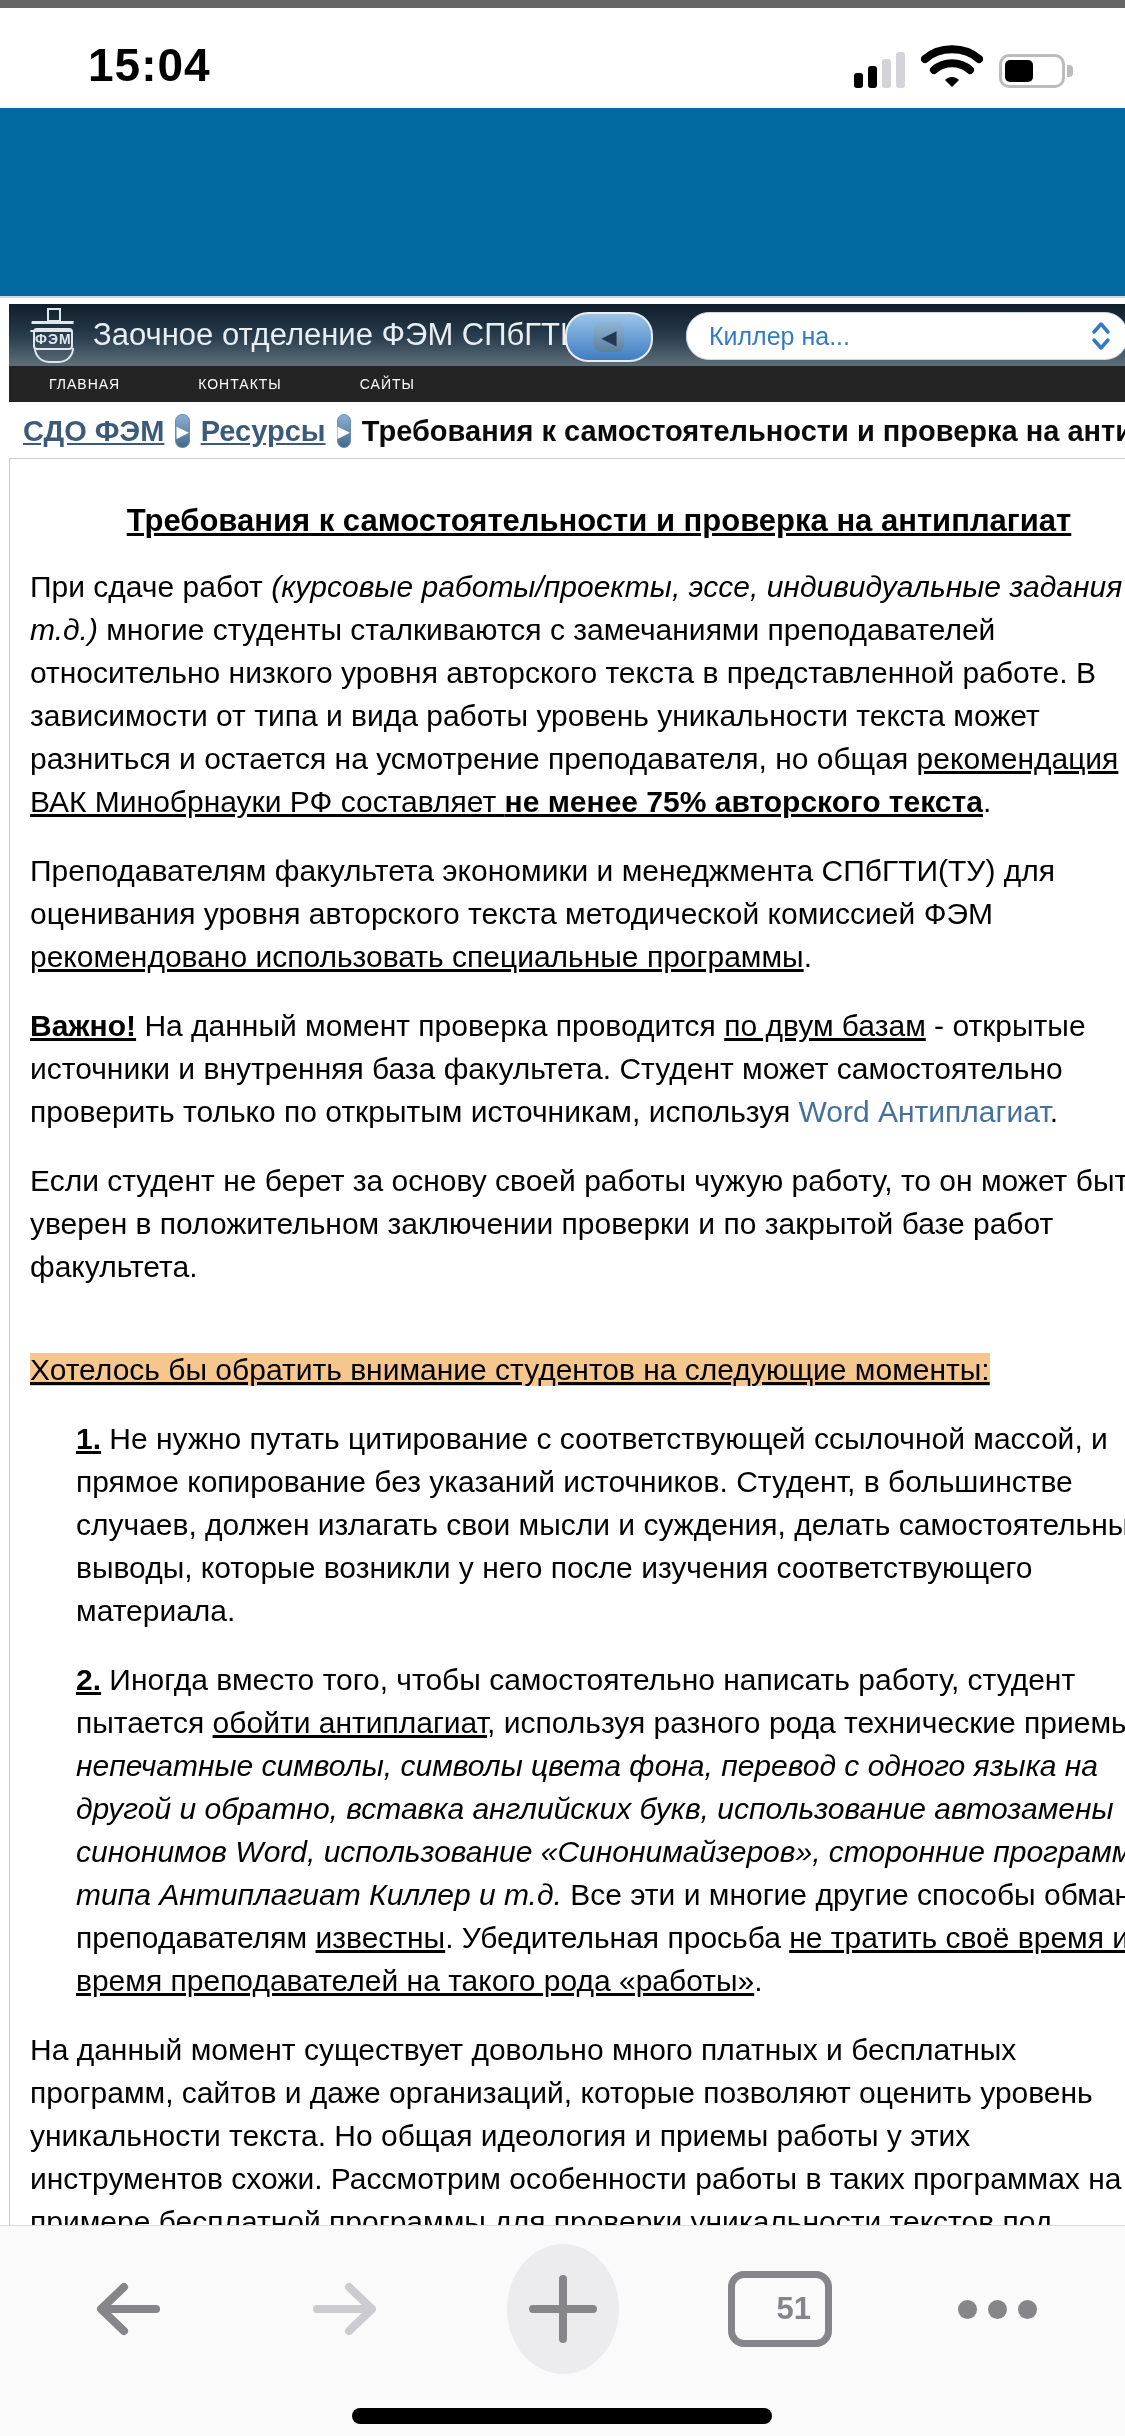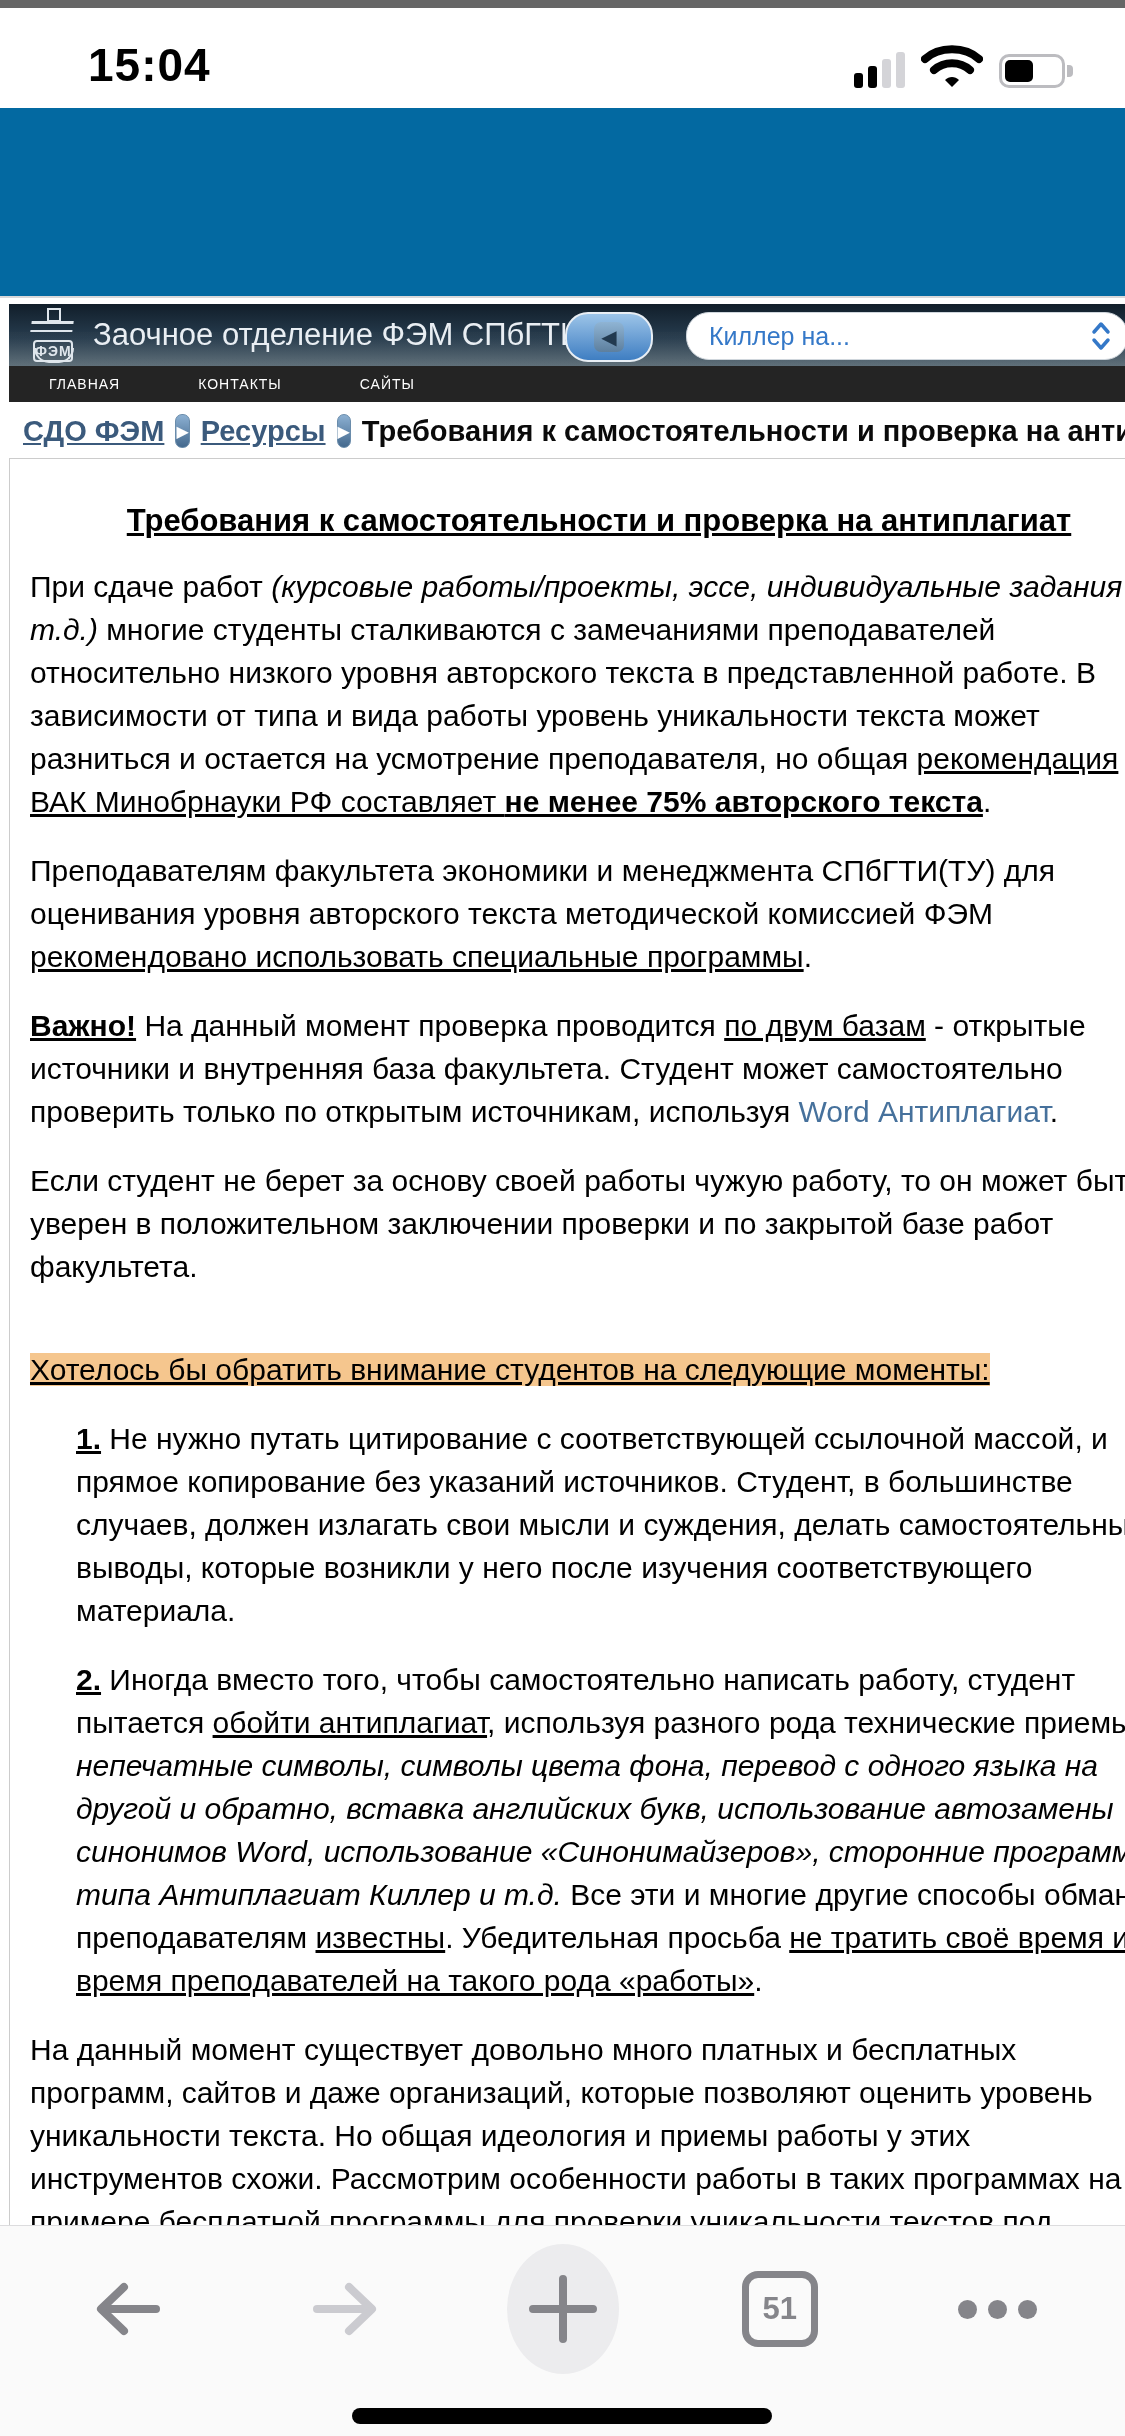--- a/index.html
+++ b/index.html
@@ -27,21 +27,21 @@
   .url-text{font-size:48px;font-weight:600;color:#000;}
   .share{position:absolute;right:42px;top:28px;}
   .divider{position:absolute;top:288px;left:0;right:0;height:2px;background:#d8d8da;}
   
   .web{position:absolute;top:290px;left:0;width:1125px;height:1929px;overflow:hidden;background:#fff;}
   .site{position:relative;margin:6px 0 0 9px;width:1180px;}
   .site-header{position:relative;height:62px;background:linear-gradient(180deg,#111e2a 0%,#233748 45%,#47596402 0%),linear-gradient(180deg,#101d29 0%,#2b3f50 55%,#60707a 100%);}
   .logo{position:absolute;left:20px;top:4px;width:46px;height:54px;color:#dfe6ec;}
   .logo .mast{position:absolute;left:18px;top:0;width:10px;height:10px;border:2px solid #dfe6ec;}
   .logo .waves{position:absolute;left:2px;top:13px;width:42px;height:6px;border-top:3px solid #dfe6ec;border-bottom:2px solid #dfe6ec;transform:skewX(-8deg);}
-  .logo .fem{position:absolute;left:4px;top:32px;width:36px;height:18px;border:2px solid #dfe6ec;border-radius:4px;font-size:14px;font-weight:700;text-align:center;line-height:18px;letter-spacing:1px;}
+  .logo .fem{position:absolute;left:4px;top:20px;width:36px;height:18px;border:2px solid #dfe6ec;border-radius:4px;font-size:14px;font-weight:700;text-align:center;line-height:18px;letter-spacing:1px;}
   .logo .laurel{position:absolute;left:5px;top:40px;width:36px;height:13px;border:2px solid #dfe6ec;border-top:none;border-radius:0 0 20px 20px;}
   .site-title{position:absolute;left:84px;top:50%;transform:translateY(-50%);font-size:31px;color:#e9eef3;white-space:nowrap;}
   .jump-back{position:absolute;right:536px;top:8px;width:84px;height:46px;border-radius:23px;
     background:linear-gradient(180deg,#9cc4e8,#3f7ec2);border:2px solid #e8eef4;display:flex;align-items:center;justify-content:center;}
   .jump-back .sq{width:30px;height:30px;border-radius:7px;background:linear-gradient(180deg,#8fb4d4,#5d7f9e);display:flex;align-items:center;justify-content:center;color:#223a50;font-size:20px;}
   .jump-select{position:absolute;right:61px;top:8px;width:440px;height:46px;background:#fff;border-radius:23px;border:1px solid #cfd6dc;display:flex;align-items:center;}
   .jump-text{margin-left:22px;font-size:25px;color:#3478c8;}
   .jump-chevrons{position:absolute;right:16px;top:8px;color:#3478c8;}
   .site-nav{height:36px;background:#242424;display:flex;align-items:center;gap:78px;padding-left:40px;}
   .site-nav span{color:#fff;font-size:14px;letter-spacing:1px;}
@@ -57,21 +57,21 @@
   .content .i{font-style:italic;}
   .content .u{text-decoration:underline;}
   .content .b{font-weight:700;text-decoration:underline;}
   .content .link{color:#46719c;}
   .content .mark{background:#f5c68e;text-decoration:underline;}
   
   .toolbar{position:absolute;left:0;right:0;bottom:0;height:218px;background:#fafafacc;background-color:#fafafa;border-top:1px solid #dcdcde;}
   .tb-row{position:absolute;top:18px;left:58px;right:58px;height:130px;display:flex;align-items:center;justify-content:space-between;}
   .tb-item{display:flex;align-items:center;justify-content:center;width:140px;height:130px;}
   .plus-oval{width:112px;height:130px;border-radius:56px/65px;background:#ececee;display:flex;align-items:center;justify-content:center;}
-  .tabs-box{width:62px;height:62px;border:7px solid #85858a;border-radius:16px;display:flex;align-items:center;justify-content:center;}
+  .tabs-box{width:62px;height:62px;border:7px solid #85858a;border-radius:16px;display:flex;align-items:center;justify-content:center;padding-left:28px;}
   .tabs-box span{font-size:31px;font-weight:700;color:#85858a;}
   .dots{display:flex;gap:11px;}
   .dots i{width:19px;height:19px;border-radius:50%;background:#85858a;}
   .home-indicator{position:absolute;left:352px;bottom:20px;width:420px;height:16px;border-radius:8px;background:#000;}
 </style>
 </head>
 <body>
 
 <div class="phone">
 

